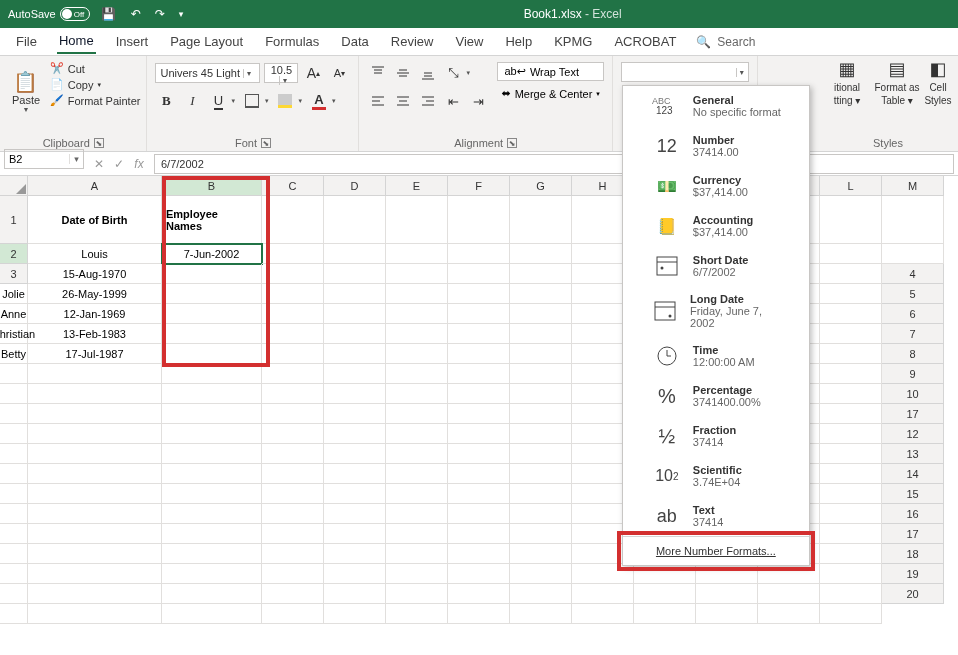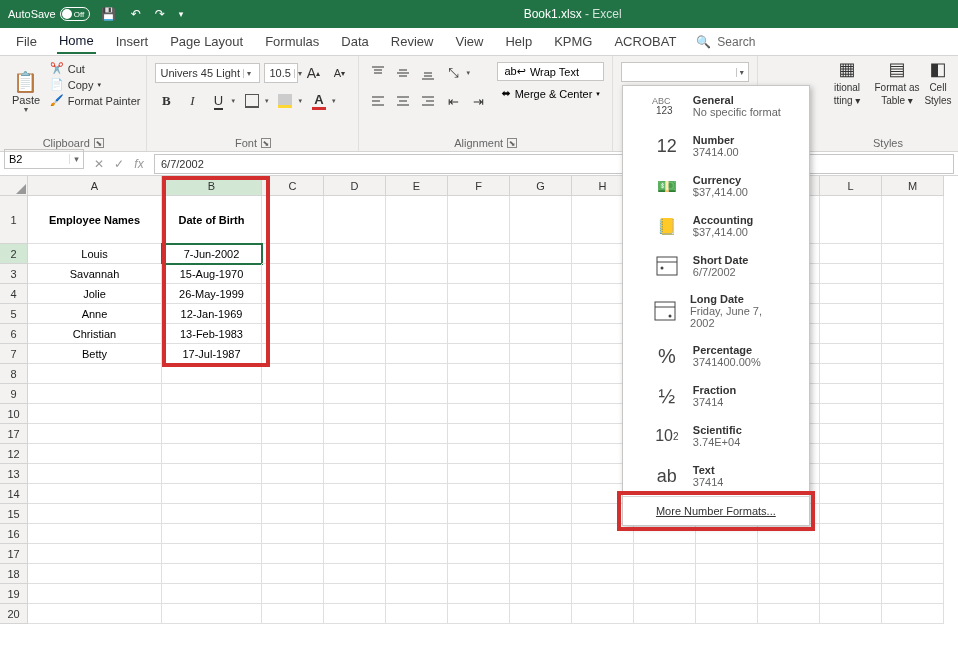--- a/index.html
+++ b/index.html
@@ -33,21 +33,21 @@
 .big-btn .dd { font-size: 7px; color: #555; }
 
 .clip-stack { display: flex; flex-direction: column; gap: 3px; font-size: 11px; color: #333; padding-top: 4px; }
 .clip-row { display: flex; align-items: center; gap: 4px; cursor: pointer; }
 
 .font-stack { display: flex; flex-direction: column; gap: 6px; padding: 4px 2px; }
 .font-row { display: flex; align-items: center; gap: 4px; }
 .combo { background: #fff; border: 1px solid #c8c6c4; height: 20px; display: flex; align-items: center; padding: 0 4px; font-size: 11px; color: #333; }
 .combo .dd { border-left: 1px solid #c8c6c4; padding-left: 3px; margin-left: 3px; font-size: 8px; color: #555; }
 .fname { width: 105px; }
-.fsize { width: 34px; }
+.fsize { width: 34px; flex-direction: column; }
 
 .ico-btn { width: 22px; height: 22px; display: inline-flex; align-items: center; justify-content: center; cursor: pointer; color: #333; font-size: 13px; }
 .ico-split { display: inline-flex; align-items: center; }
 .ico-split .dd { font-size: 7px; color: #555; padding: 0 2px; }
 
 .underline-deco { border-bottom: 2px solid #333; display: inline-block; }
 .border-icon { width: 14px; height: 14px; border: 1px solid #555; border-bottom: 2px solid #555; }
 .fill-icon { width: 14px; height: 14px; background: linear-gradient(#ccc, #ccc); border-bottom: 3px solid #fdd835; }
 .fontcolor-icon { display: flex; flex-direction: column; align-items: center; }
 .fontcolor-icon .bar { width: 14px; height: 3px; background: #d32f2f; }
@@ -359,20 +359,33 @@
                       <line x1="2" y1="7" x2="22" y2="7" stroke="#444"></line>
                       <circle cx="17" cy="16" r="1.5" fill="#444"></circle>
                     </svg>
                   </span>
                 <span class="fmt-text">
                     <span class="fmt-label">Long Date</span>
                     <span class="fmt-preview">Friday, June 7, 2002</span>
                   </span>
               </div>
               <div class="fmt-item">
+                <span class="fmt-icon">
+                    <svg width="22" height="22">
+                      <circle cx="11" cy="11" r="9" fill="none" stroke="#444"></circle>
+                      <line x1="11" y1="11" x2="11" y2="5" stroke="#444"></line>
+                      <line x1="11" y1="11" x2="15" y2="11" stroke="#444"></line>
+                    </svg>
+                  </span>
+                <span class="fmt-text">
+                    <span class="fmt-label">Time</span>
+                    <span class="fmt-preview">12:00:00 AM</span>
+                  </span>
+              </div>
+              <div class="fmt-item">
                 <span class="fmt-icon" style="font-size:20px">%</span>
                 <span class="fmt-text">
                     <span class="fmt-label">Percentage</span>
                     <span class="fmt-preview">3741400.00%</span>
                   </span>
               </div>
               <div class="fmt-item">
                 <span class="fmt-icon" style="font-size:20px">½</span>
                 <span class="fmt-text">
                     <span class="fmt-label">Fraction</span>
@@ -453,22 +466,22 @@
       <div class="hdr">E</div>
       <div class="hdr">F</div>
       <div class="hdr">G</div>
       <div class="hdr">H</div>
       <div class="hdr">I</div>
       <div class="hdr">J</div>
       <div class="hdr">K</div>
       <div class="hdr">L</div>
       <div class="hdr">M</div>
       <div class="rowhdr" style="height: 48px;">1</div>
+      <div class="cell data-header" style="height: 48px;">Date of Birth</div>
       <div class="cell data-header" style="height: 48px;">Employee Names</div>
-      <div class="cell data-header" style="height: 48px;">Date of Birth</div>
       <div class="cell" style="height: 48px;"></div>
       <div class="cell" style="height: 48px;"></div>
       <div class="cell" style="height: 48px;"></div>
       <div class="cell" style="height: 48px;"></div>
       <div class="cell" style="height: 48px;"></div>
       <div class="cell" style="height: 48px;"></div>
       <div class="cell" style="height: 48px;"></div>
       <div class="cell" style="height: 48px;"></div>
       <div class="cell" style="height: 48px;"></div>
       <div class="cell" style="height: 48px;"></div>
@@ -481,21 +494,20 @@
       <div class="cell"></div>
       <div class="cell"></div>
       <div class="cell"></div>
       <div class="cell"></div>
       <div class="cell"></div>
       <div class="cell"></div>
       <div class="cell"></div>
       <div class="cell"></div>
       <div class="cell"></div>
       <div class="rowhdr">3</div>
-      <div class="cell col-a-cell">Savannah</div>
       <div class="cell col-b-cell">15-Aug-1970</div>
       <div class="cell"></div>
       <div class="cell"></div>
       <div class="cell"></div>
       <div class="cell"></div>
       <div class="cell"></div>
       <div class="cell"></div>
       <div class="cell"></div>
       <div class="cell"></div>
       <div class="cell"></div>

